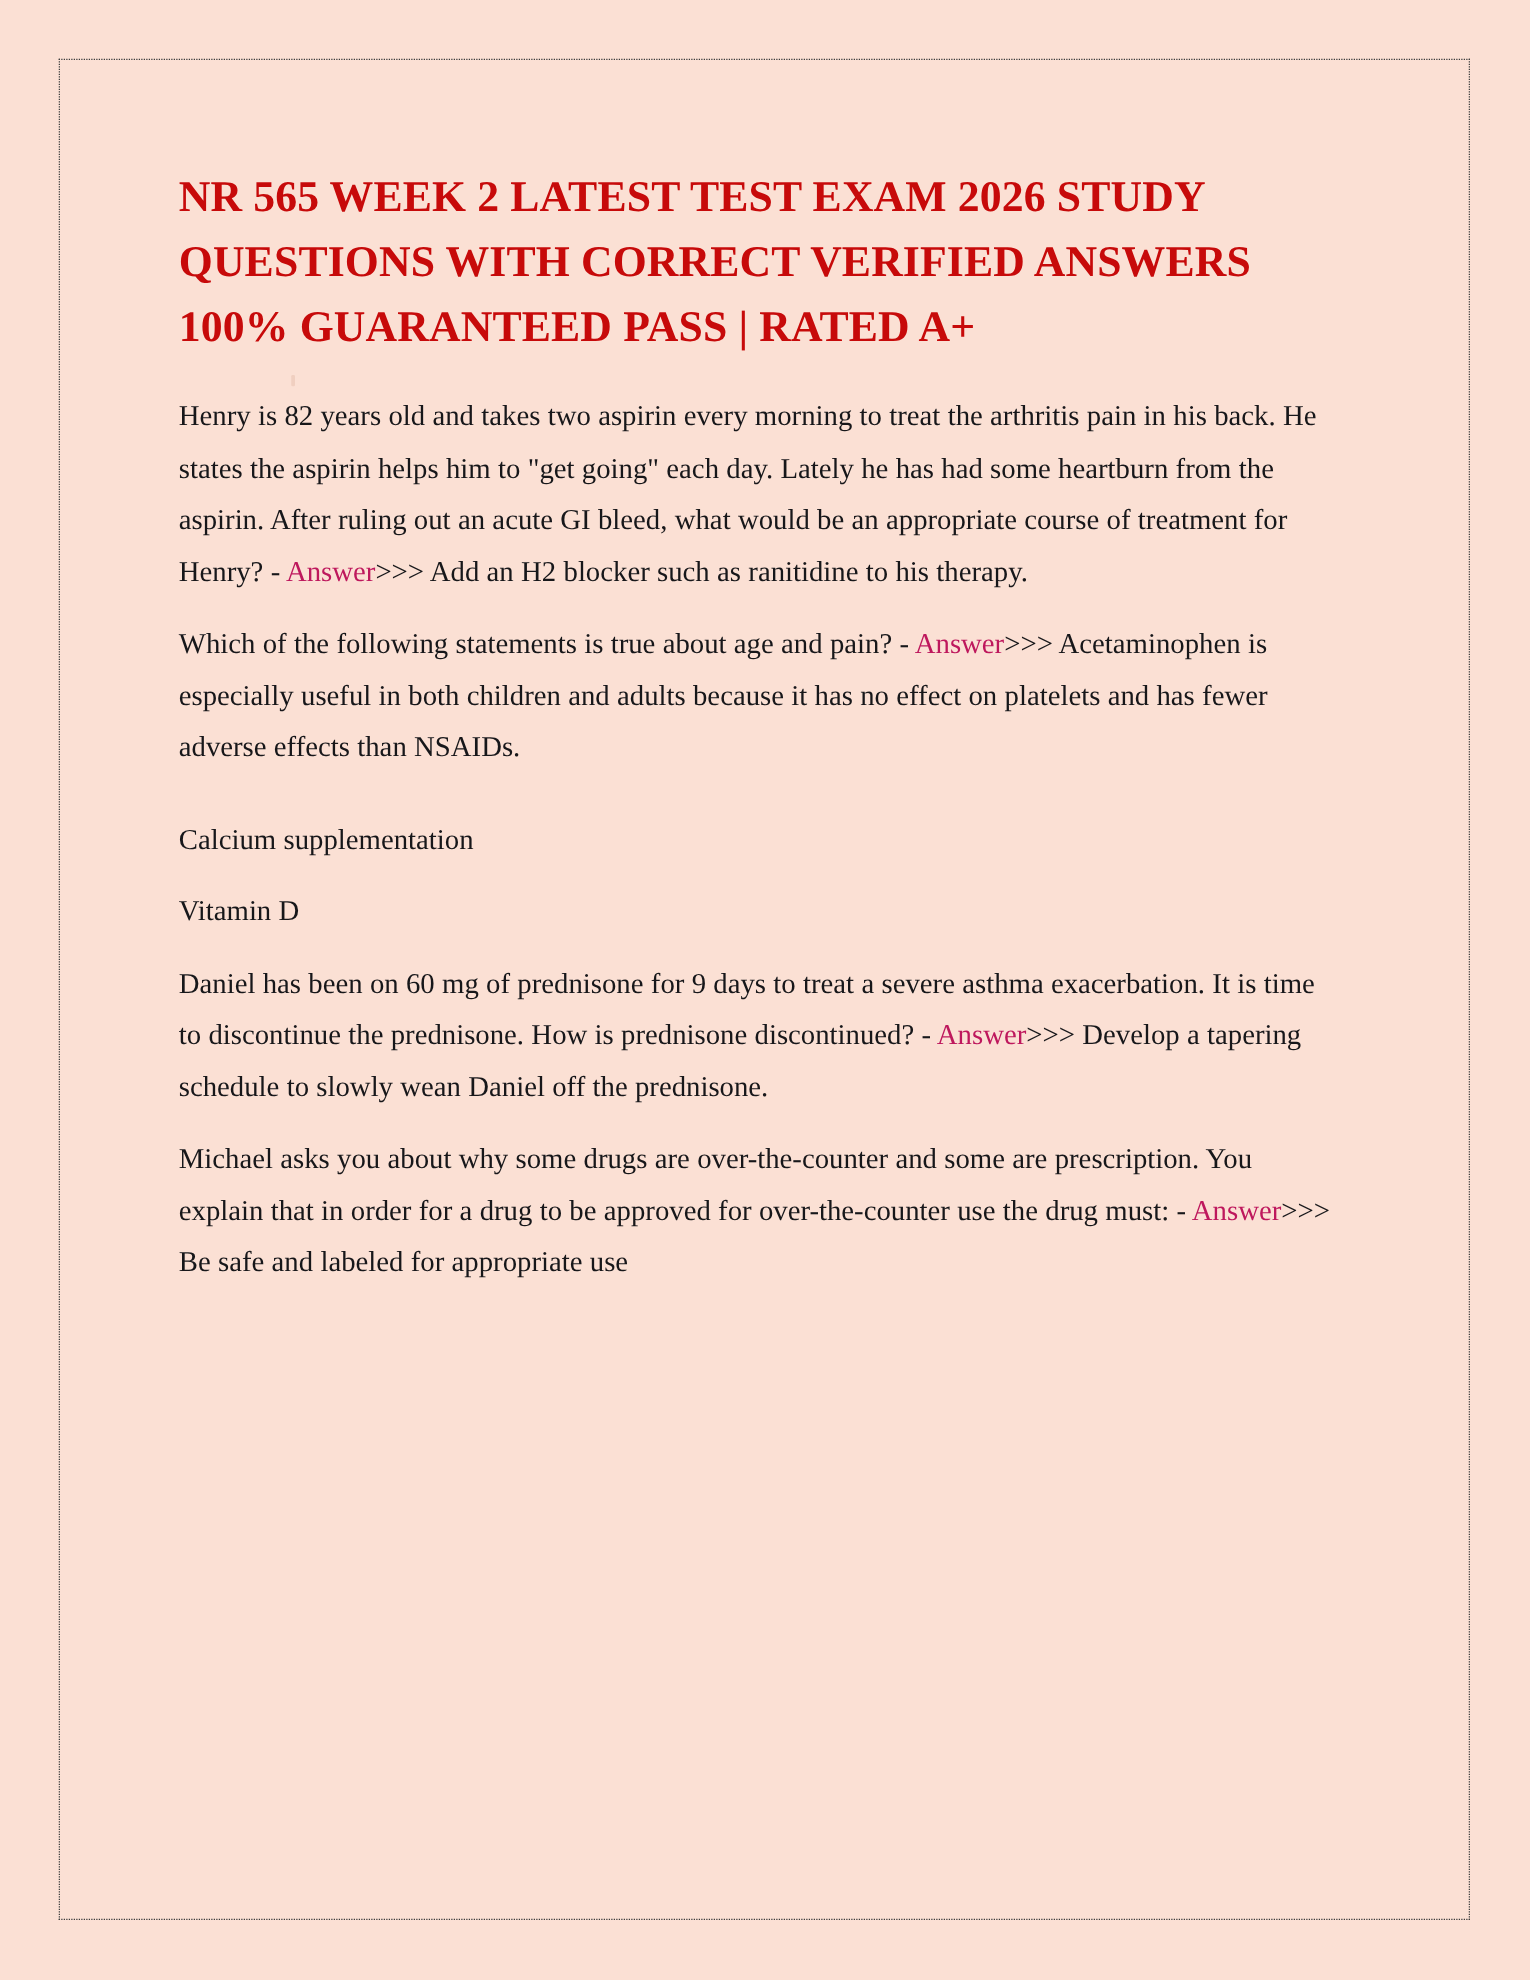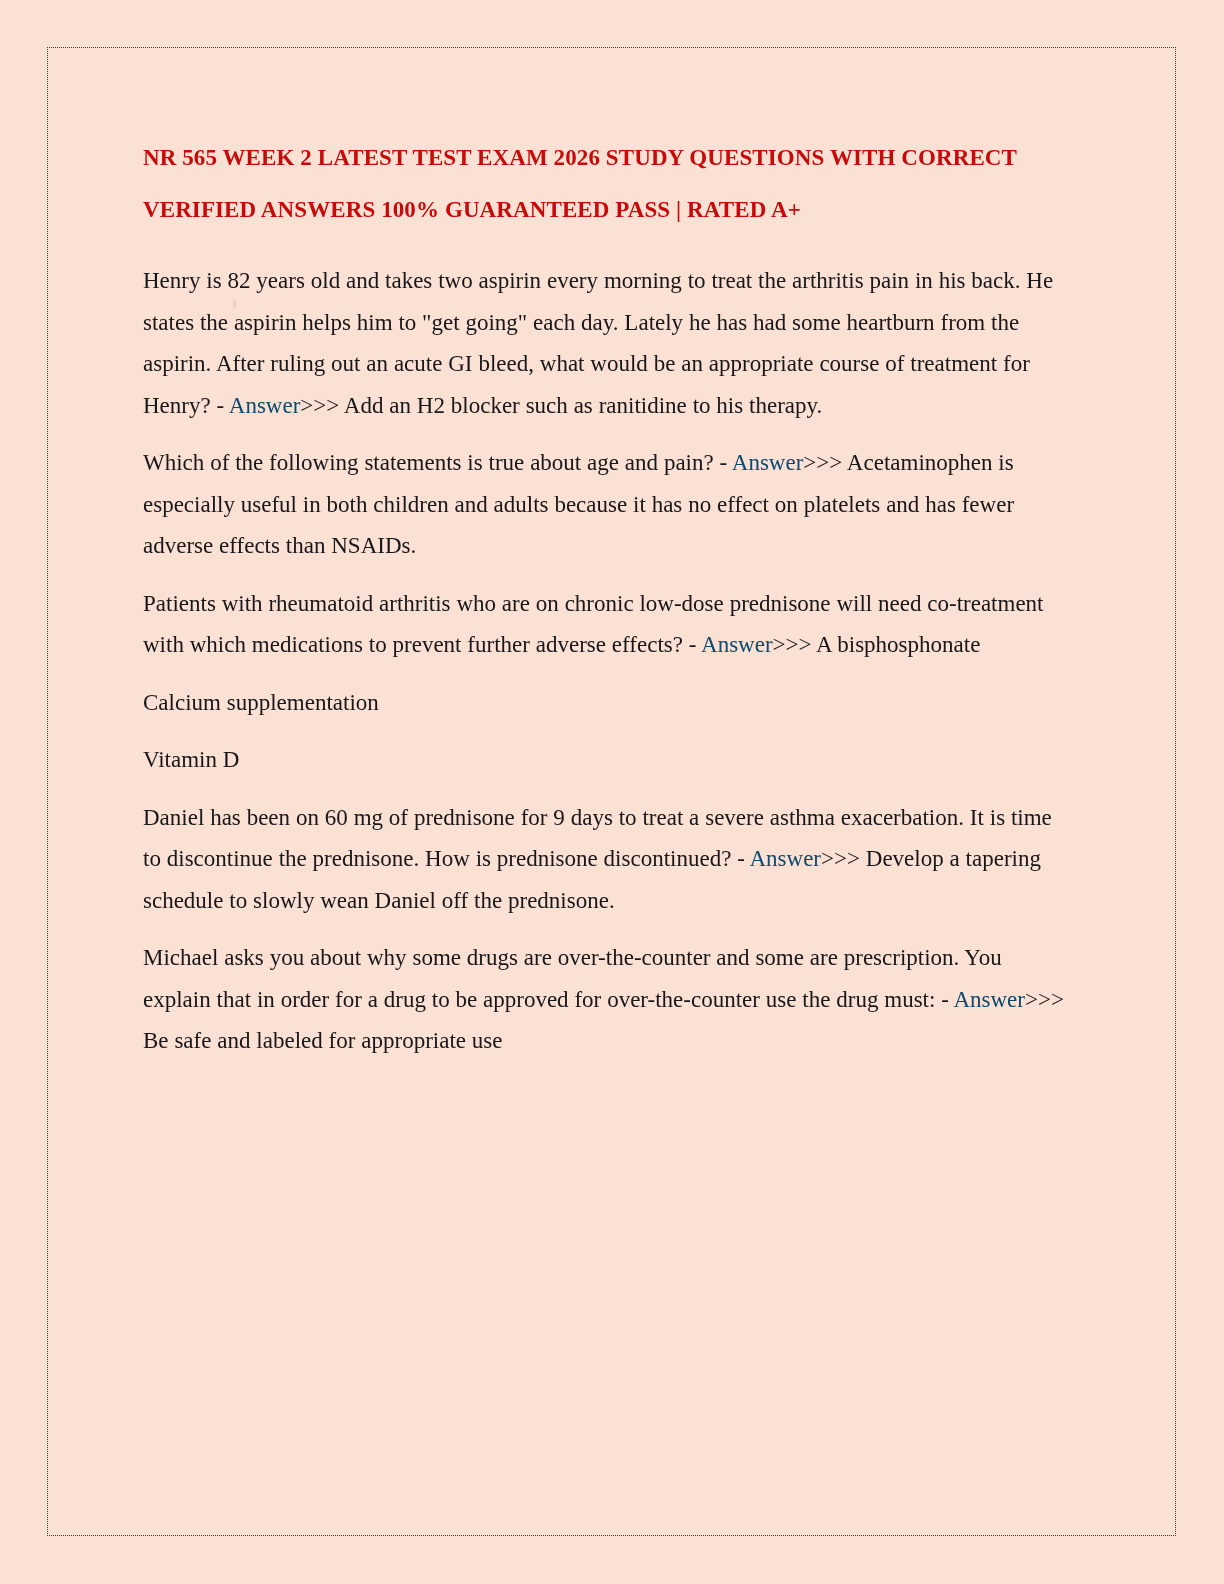--- a/index.html
+++ b/index.html
@@ -36,21 +36,21 @@
   #content {
     position: absolute;
     left: 143px;
     top: 132px;
     width: 925px;
   }
 
   .doc-title {
     color: #c70a0a;
     font-weight: bold;
-    font-size: 23px;
+    font-size: 35px;
     line-height: 52px;
     letter-spacing: 0.1px;
     margin: 0 0 8px 0;
     font-family: "Liberation Serif", "DejaVu Serif", serif;
   }
 
   .speck {
     position: absolute;
     left: 90px;
     top: 168px;
@@ -72,21 +72,21 @@
 
   .para-gap {
     height: 16px;
   }
 
   .big-gap {
     height: 113px;
   }
 
   .answer-tag {
-    color: #0c4a6e;
+    color: #be185d;
   }
 </style>
 </head>
 <body>
 
 <div id="page">
 
   <div id="page-frame"></div>
 
   <div id="content">
@@ -94,21 +94,20 @@
     <h1 class="doc-title">NR 565 WEEK 2 LATEST TEST EXAM 2026 STUDY QUESTIONS WITH CORRECT VERIFIED ANSWERS 100% GUARANTEED PASS | RATED A+</h1>
     <div class="speck"></div>
 
     <div class="para-gap"></div>
     <p class="qa-para"><span>Henry is 82 years old and takes two aspirin every morning to treat the arthritis pain in his back. He states the aspirin helps him to "get going" each day. Lately he has had some heartburn from the aspirin. After ruling out an acute GI bleed, what would be an appropriate course of treatment for Henry? - </span><span class="answer-tag">Answer</span><span>&gt;&gt;&gt;</span><span> Add an H2 blocker such as ranitidine to his therapy.</span></p>
 
     <div class="para-gap"></div>
     <p class="qa-para"><span>Which of the following statements is true about age and pain? - </span><span class="answer-tag">Answer</span><span>&gt;&gt;&gt;</span><span> Acetaminophen is especially useful in both children and adults because it has no effect on platelets and has fewer adverse effects than NSAIDs.</span></p>
 
     <div class="para-gap"></div>
-    <p class="qa-para"><span>Patients with rheumatoid arthritis who are on chronic low-dose prednisone will need co-treatment with which medications to prevent further adverse effects? - </span><span class="answer-tag">Answer</span><span>&gt;&gt;&gt;</span><span> A bisphosphonate</span></p>
 
     <div class="para-gap"></div>
     <p class="qa-para">Calcium supplementation</p>
 
     <div class="para-gap"></div>
     <p class="qa-para">Vitamin D</p>
 
     <div class="para-gap"></div>
     <p class="qa-para"><span>Daniel has been on 60 mg of prednisone for 9 days to treat a severe asthma exacerbation. It is time to discontinue the prednisone. How is prednisone discontinued? - </span><span class="answer-tag">Answer</span><span>&gt;&gt;&gt;</span><span> Develop a tapering schedule to slowly wean Daniel off the prednisone.</span></p>
 

